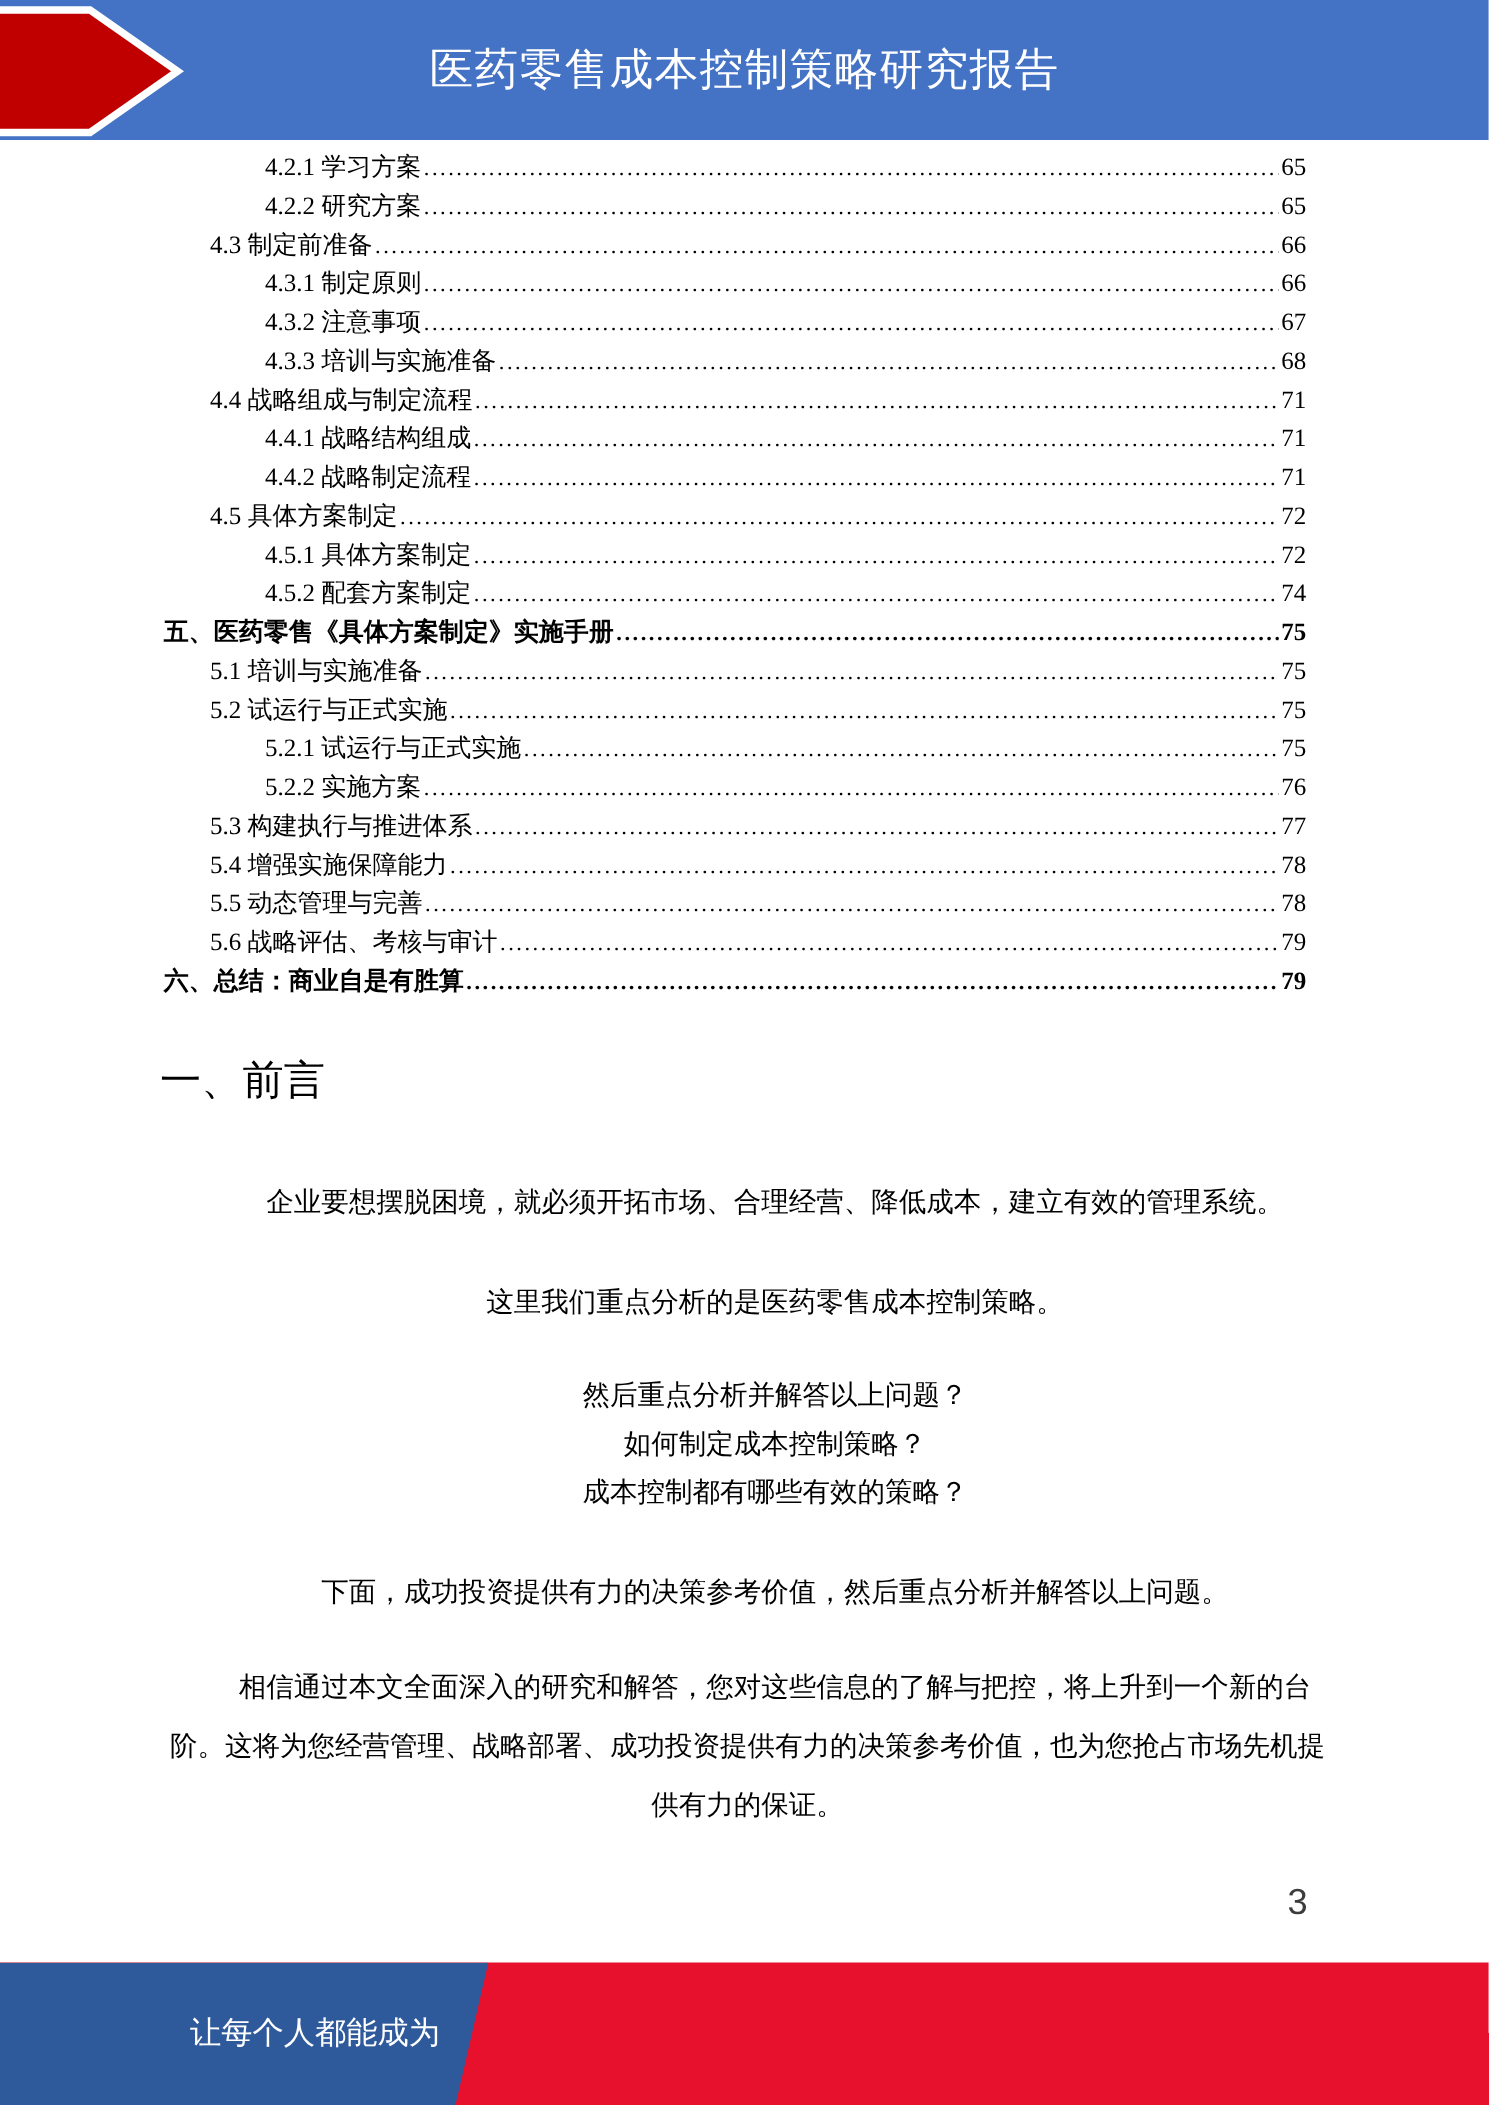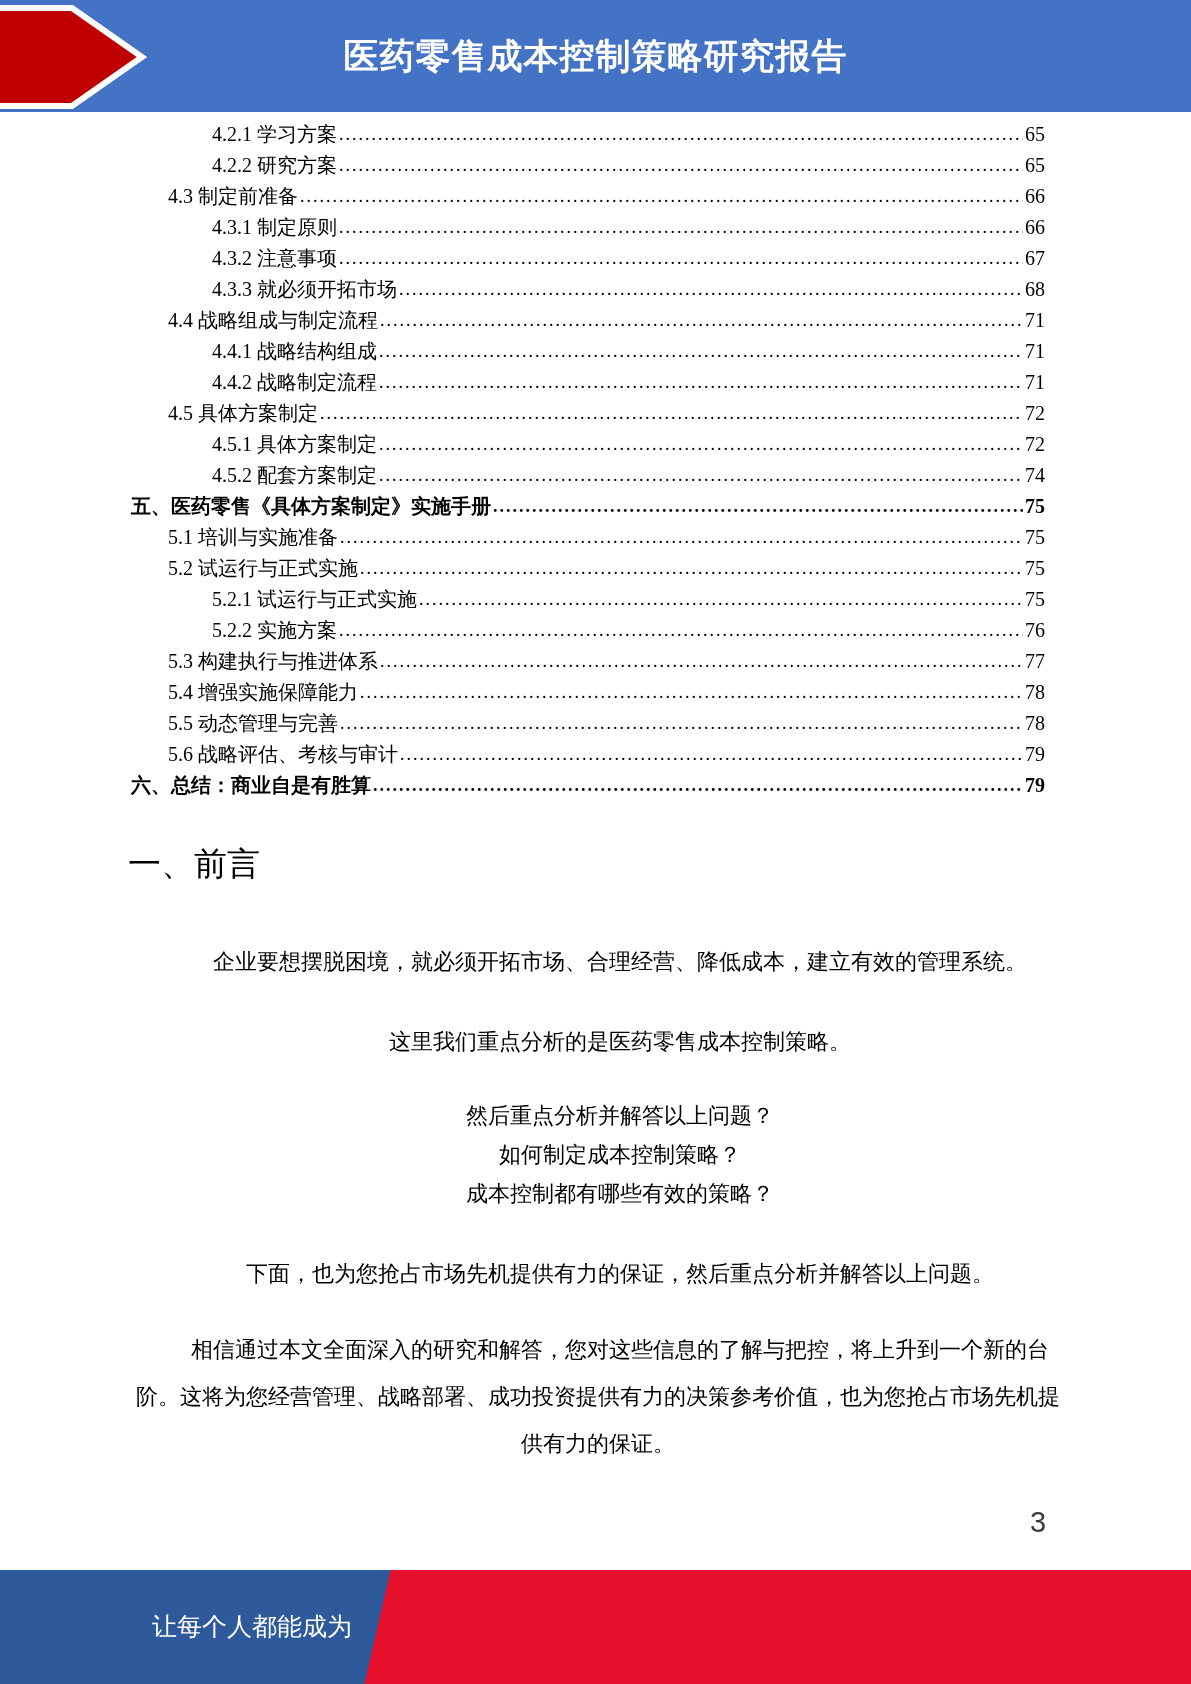--- a/index.html
+++ b/index.html
@@ -11,21 +11,21 @@
   
   .header{
     position:absolute;top:0;left:0;width:1191px;height:112px;
     background:#4472C4;
   }
   .header-chevron{position:absolute;top:0;left:0;width:170px;height:112px;}
   .header-title{
     position:absolute;top:0;left:0;width:1191px;height:82px;
     line-height:112px;text-align:center;color:#ffffff;
     font-family:"Liberation Sans","DejaVu Sans",sans-serif;
-    font-weight:bold;font-size:35px;letter-spacing:1px;
+    font-weight:normal;font-size:35px;letter-spacing:1px;
   }
   
   .toc{
     position:absolute;top:119px;left:131px;width:914px;
     font-size:20px;
   }
   .toc-row{
     display:flex;align-items:center;height:31px;line-height:31px;
     white-space:nowrap;
   }
@@ -114,21 +114,21 @@
       <span class="toc-label">4.3.1 制定原则</span>
       <span class="toc-dots"></span>
       <span class="toc-page">66</span>
     </div>
   <div class="toc-row lvl3">
       <span class="toc-label">4.3.2 注意事项</span>
       <span class="toc-dots"></span>
       <span class="toc-page">67</span>
     </div>
   <div class="toc-row lvl3">
-      <span class="toc-label">4.3.3 就必须开拓市场</span>
+      <span class="toc-label">4.3.3 培训与实施准备</span>
       <span class="toc-dots"></span>
       <span class="toc-page">68</span>
     </div>
   <div class="toc-row lvl2">
       <span class="toc-label">4.4 战略组成与制定流程</span>
       <span class="toc-dots"></span>
       <span class="toc-page">71</span>
     </div>
   <div class="toc-row lvl3">
       <span class="toc-label">4.4.1 战略结构组成</span>
@@ -208,21 +208,21 @@
 </div>
 
 <div class="section-heading">一、前言</div>
 
 <div class="body-text">
   <p class="para-1">企业要想摆脱困境，就必须开拓市场、合理经营、降低成本，建立有效的管理系统。</p>
   <p class="para-2">这里我们重点分析的是医药零售成本控制策略。</p>
   <p class="para-3">然后重点分析并解答以上问题？</p>
   <p class="para-4">如何制定成本控制策略？</p>
   <p class="para-5">成本控制都有哪些有效的策略？</p>
-  <p class="para-6">下面，也为您抢占市场先机提供有力的保证，然后重点分析并解答以上问题。</p>
+  <p class="para-6">下面，成功投资提供有力的决策参考价值，然后重点分析并解答以上问题。</p>
   <p class="para-7">相信通过本文全面深入的研究和解答，您对这些信息的了解与把控，将上升到一个新的台阶。这将为您经营管理、战略部署、成功投资提供有力的决策参考价值，也为您抢占市场先机提供有力的保证。</p>
 </div>
 
 <div class="page-number">3</div>
 
 <div class="footer">
   <div class="footer-blue"></div>
   <div class="footer-left-text">让每个人都能成为</div>
 </div>
 

